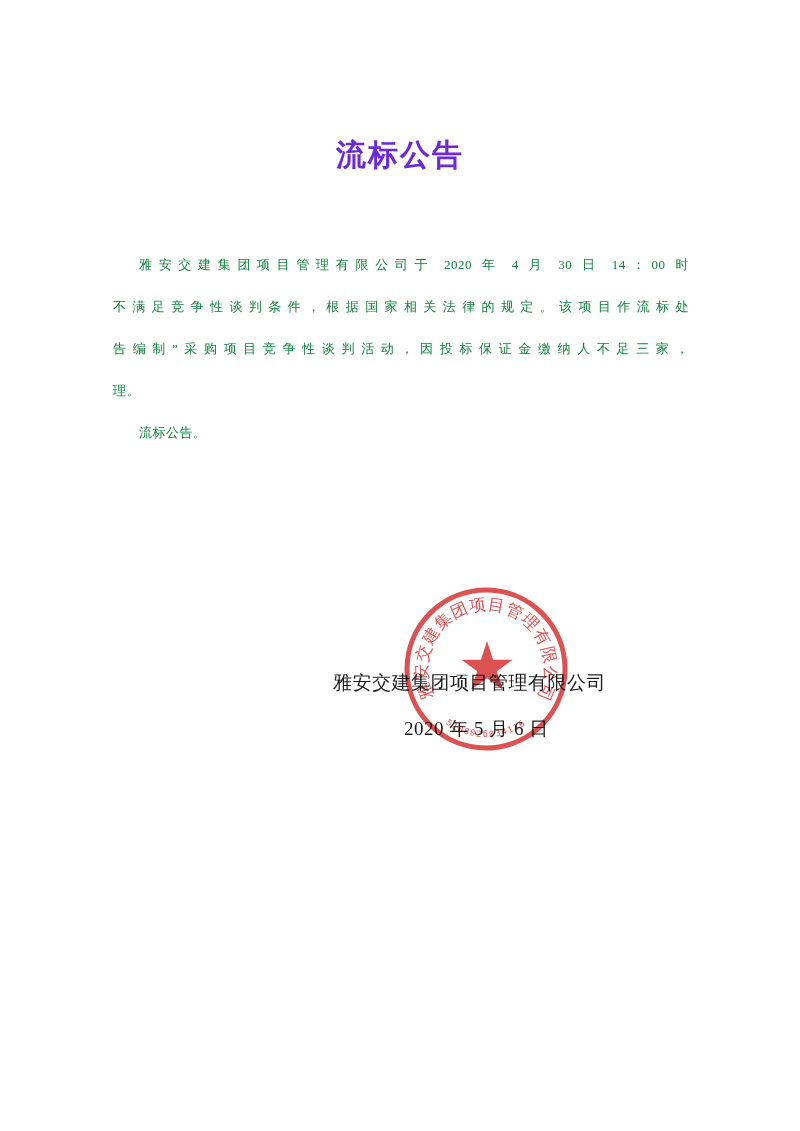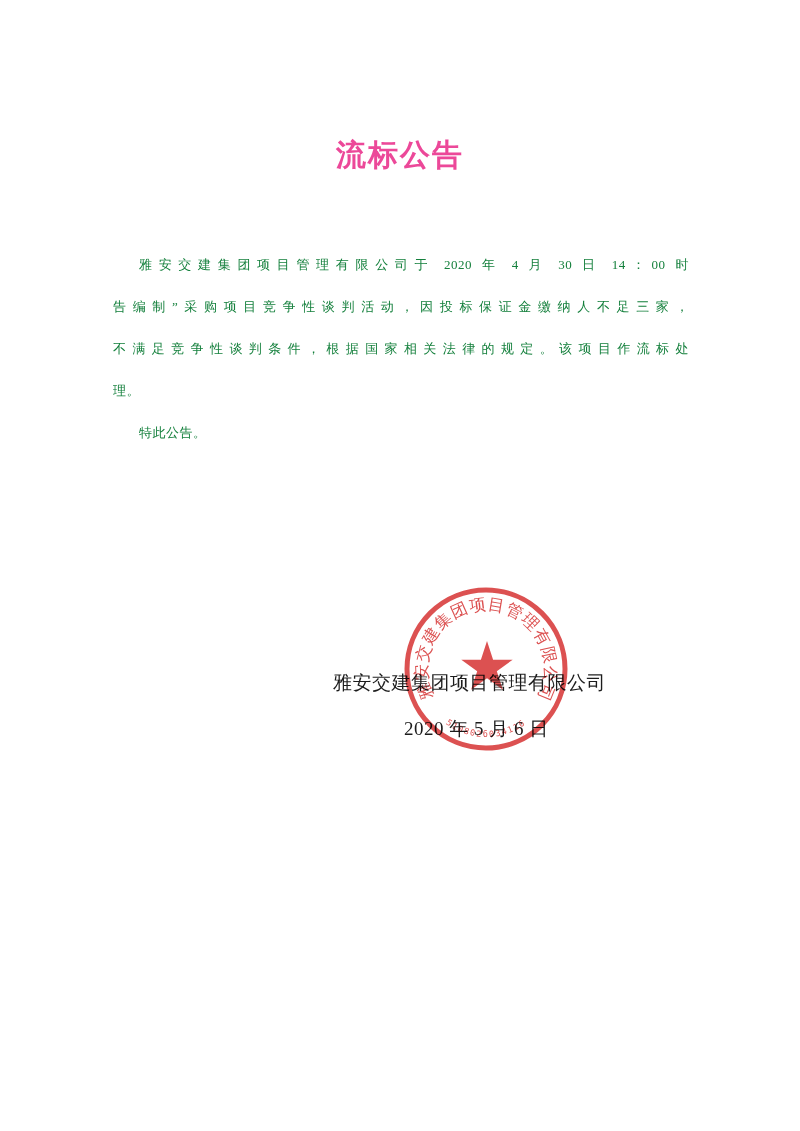--- a/index.html
+++ b/index.html
@@ -20,21 +20,21 @@
   .doc-title {
     position: absolute;
     top: 138px;
     left: 0;
     width: 100%;
     text-align: center;
     font-size: 30px;
     line-height: 34px;
     font-weight: 700;
     letter-spacing: 2px;
-    color: #ec4899;
+    color: #6d28d9;
   }
   .body-block {
     position: absolute;
     top: 244px;
     left: 113px;
     width: 576px;
   }
   .body-line {
     height: 42px;
     line-height: 42px;
@@ -83,24 +83,24 @@
 </style>
 </head>
 <body>
 
 <div class="page">
 
   <div class="doc-title">流标公告</div>
 
   <div class="body-block">
     <div class="body-line just indent">雅安交建集团项目管理有限公司于 2020 年 4 月 30 日 14：00 时</div>
+    <div class="body-line just">不满足竞争性谈判条件，根据国家相关法律的规定。该项目作流标处</div>
     <div class="body-line just">告编制”采购项目竞争性谈判活动，因投标保证金缴纳人不足三家，</div>
-    <div class="body-line just">不满足竞争性谈判条件，根据国家相关法律的规定。该项目作流标处</div>
     <div class="body-line">理。</div>
-    <div class="body-line indent">特此公告。</div>
+    <div class="body-line indent">流标公告。</div>
   </div>
 
   <div class="signature-company">雅安交建集团项目管理有限公司</div>
 
   <div class="signature-date">2020 年 5 月 6 日</div>
 
   <div class="seal">
     <svg viewBox="0 0 168 168" xmlns="http://www.w3.org/2000/svg">
       <defs>
         <path id="sealTopArc" d="M 31.9,111.7 A 59,59 0 1 1 136.1,111.7" fill="none"></path>

